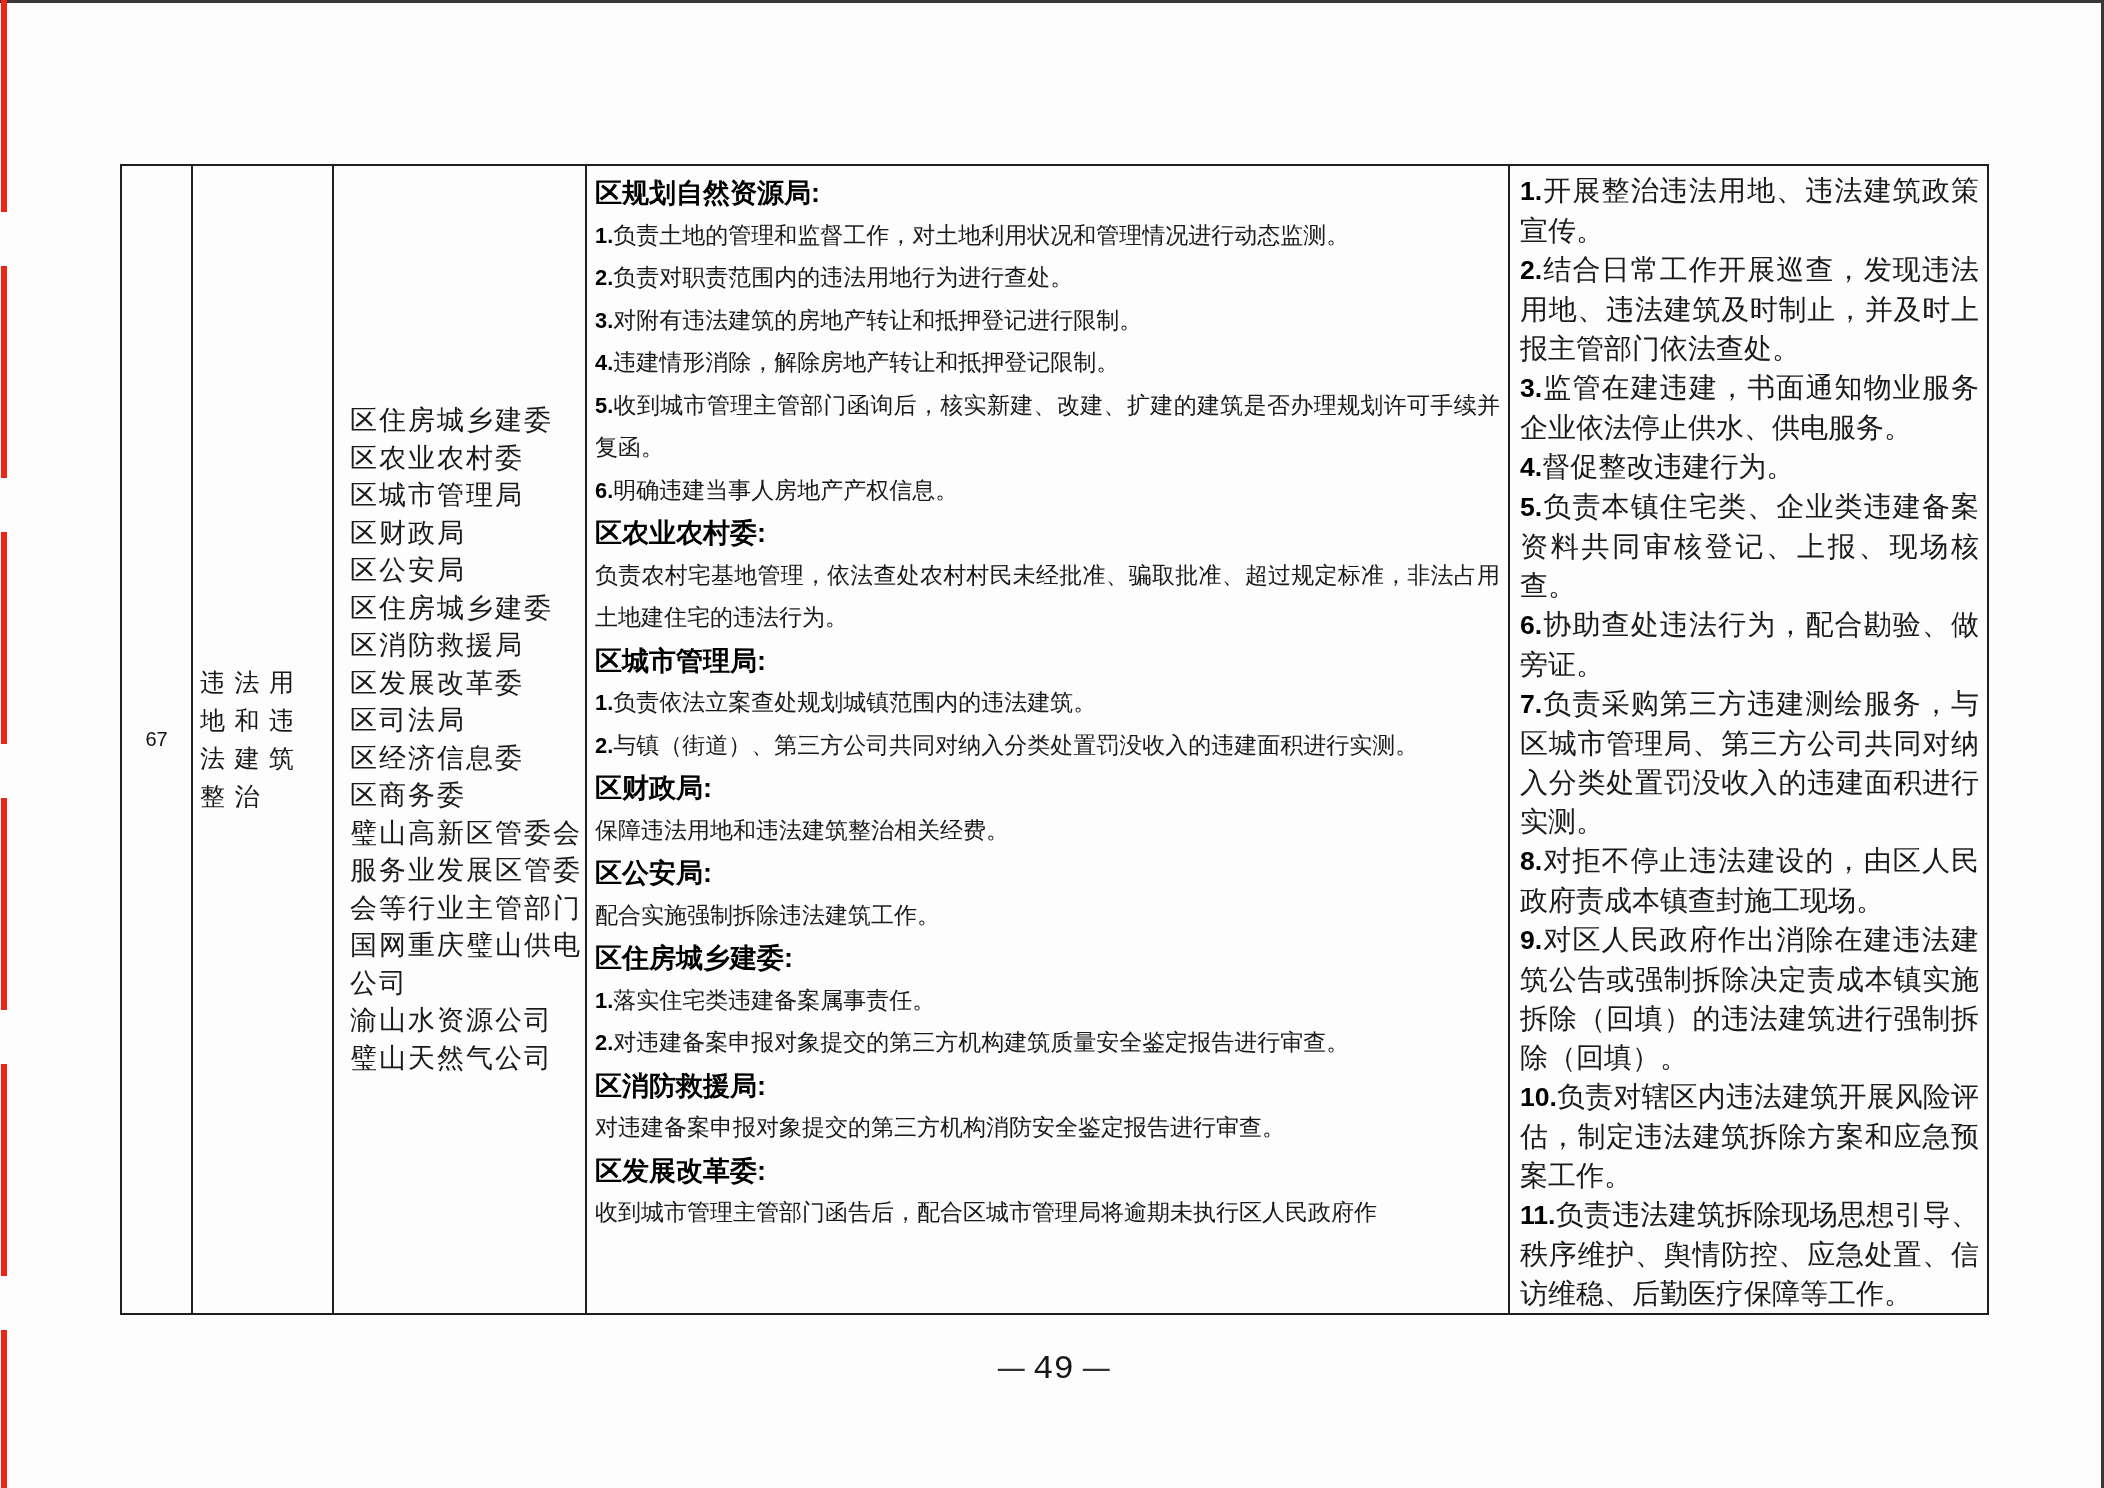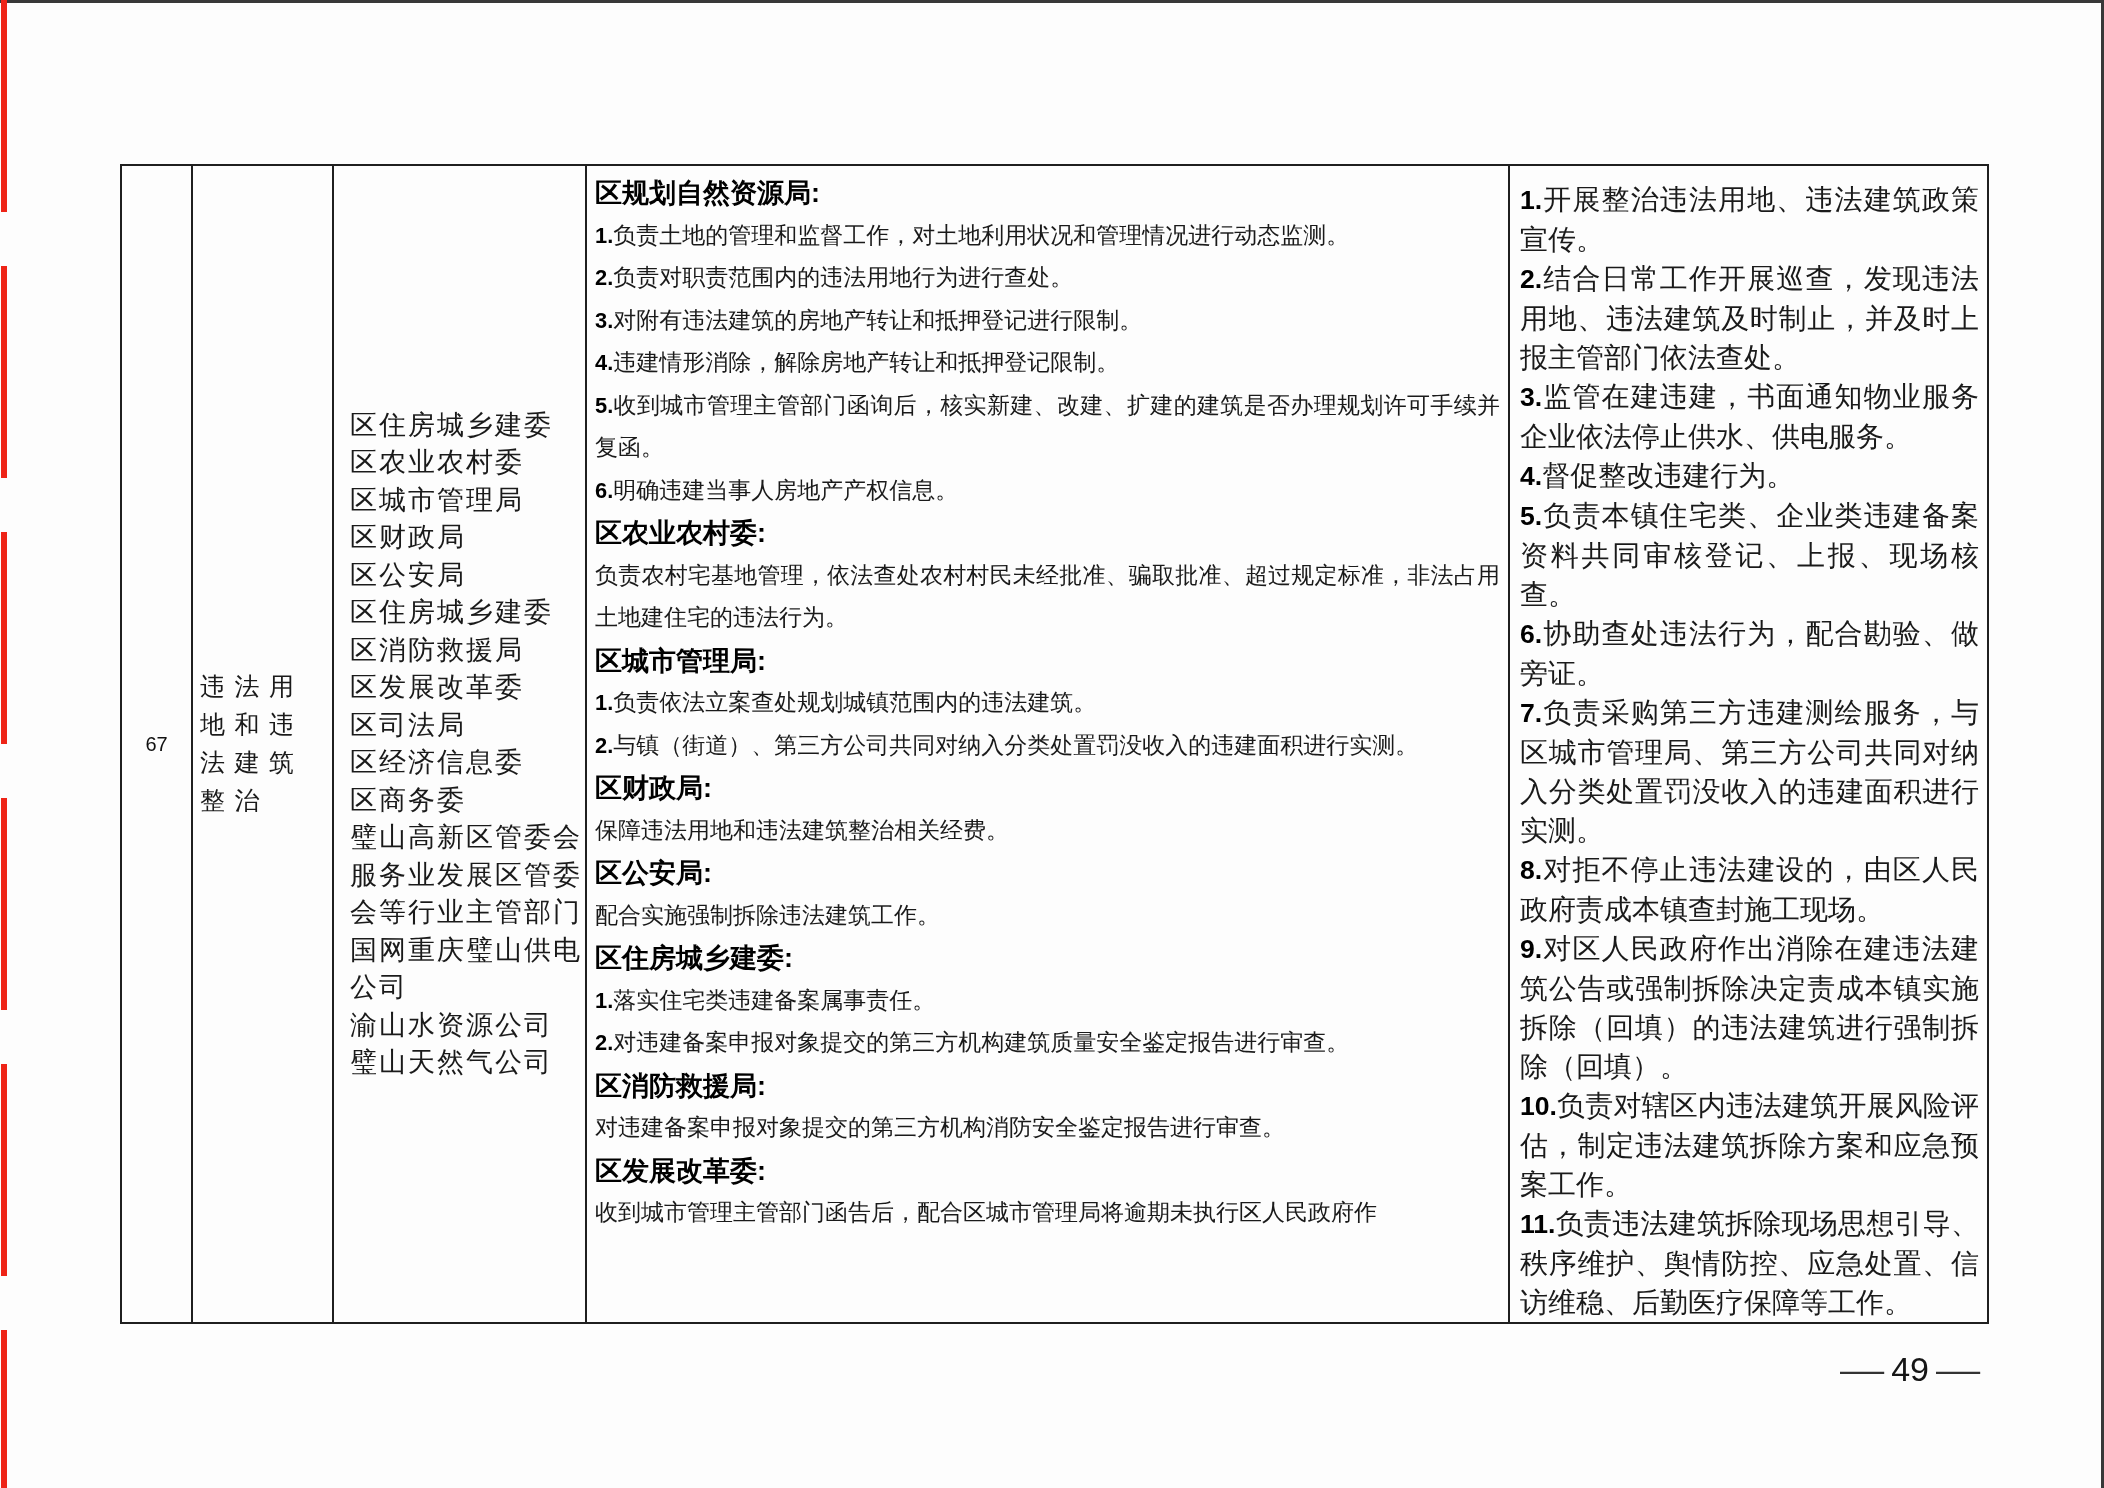--- a/index.html
+++ b/index.html
@@ -53,36 +53,36 @@
     font-family:"Liberation Sans","DejaVu Sans",sans-serif;
     font-weight:700; color:#000;
     font-size:27px; line-height:42.5px;
   }
   p.duty {
     font-size:23px; line-height:42.5px;
     text-align:justify; text-justify:inter-ideograph;
     word-break:break-all;
   }
 
-  td.c-town { vertical-align:top; padding:14px 8px 0 10px; }
+  td.c-town { vertical-align:top; padding:5px 8px 0 10px; }
   p.town {
     font-size:28px; line-height:39px;
     text-align:justify; text-justify:inter-ideograph;
     word-break:break-all;
   }
 
   .num {
     font-family:"Liberation Sans","DejaVu Sans",sans-serif;
     font-weight:700; font-size:0.95em; color:#000;
   }
 
   .footer {
     position:absolute; left:120px; top:1350px; width:1867px;
-    text-align:right;
-    font-family:Liberation Sans, sans-serif;
+    text-align:center;
+    font-family:Liberation Mono, monospace;
     font-size:34px; color:#161616;
   }
   .footer .dash { display:inline-block; margin:0 12px; transform:scaleX(1.3); color:#333; }
 </style>
 </head>
 <body>
 
 <div class="edge-top"></div>
 <div class="edge-right"></div>
 <div class="red-marks"></div>

